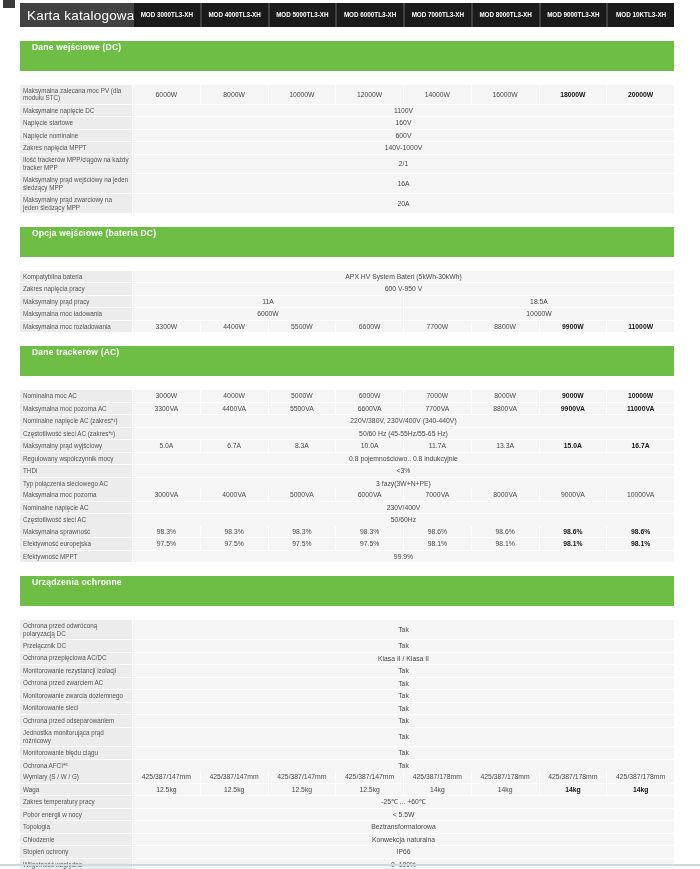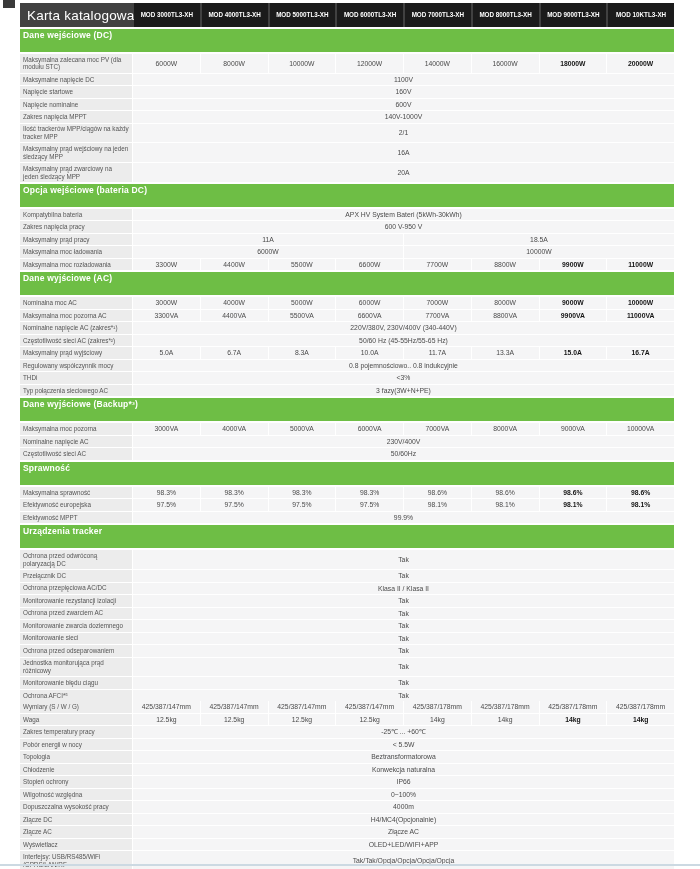--- a/index.html
+++ b/index.html
@@ -7,21 +7,21 @@
     width:700px;height:869px;position:relative;background:#ffffff;
     font-family:"Liberation Sans", sans-serif;overflow:hidden;
   }
   #corner-mark{position:absolute;left:3px;top:0;width:12px;height:8px;background:#3a3a3a;}
   #sheet{position:absolute;left:20px;top:3px;width:654px;}
   
   .hdr{display:grid;grid-template-columns:112px repeat(8,1fr);column-gap:2px;background:#414141;height:24px;}
   .hdr-title{color:#ffffff;font-size:13.5px;letter-spacing:.2px;display:flex;align-items:center;padding-left:7px;white-space:nowrap;}
   .model{background:#1b1b1b;color:#ffffff;font-size:6.3px;font-weight:bold;display:flex;align-items:center;justify-content:center;text-align:center;line-height:1.05;padding:0 1px;}
   
-  .secbar{background:#6ebe45;color:#ffffff;font-weight:bold;font-size:8.5px;height:23px;line-height:13px;padding-left:3px;margin:2px 0;letter-spacing:.2px;}
+  .secbar{background:#6ebe45;color:#ffffff;font-weight:bold;font-size:8.5px;height:30px;line-height:13px;padding-left:12px;margin:14px 0;letter-spacing:.2px;}
   
   .rows{display:flex;flex-direction:column;row-gap:1px;}
   .row{display:grid;grid-template-columns:112px repeat(8,1fr);column-gap:1px;min-height:11.5px;}
   .lbl{background:#ececec;color:#555555;font-size:6.3px;line-height:1.25;display:flex;align-items:center;padding:1.5px 3px;}
   .val{background:#f5f5f6;color:#4a4a4a;font-size:6.8px;display:flex;align-items:center;justify-content:center;text-align:center;padding:1px 2px;line-height:1.1;}
   .val.b{font-weight:bold;color:#141414;}
   
   .footer{background:#4d4d4d;color:#ffffff;font-size:6.4px;line-height:1.45;text-align:center;display:flex;flex-direction:column;justify-content:center;min-height:24px;margin-top:2px;padding:1px 8px;box-sizing:border-box;}
   #bottom-line{position:absolute;left:0;top:864px;width:700px;height:2px;background:#ccd9e2;}
 </style>
@@ -112,21 +112,21 @@
           <div class="val" style="grid-column: span 1;">3300W</div>
           <div class="val" style="grid-column: span 1;">4400W</div>
           <div class="val" style="grid-column: span 1;">5500W</div>
           <div class="val" style="grid-column: span 1;">6600W</div>
           <div class="val" style="grid-column: span 1;">7700W</div>
           <div class="val" style="grid-column: span 1;">8800W</div>
           <div class="val b" style="grid-column: span 1;">9900W</div>
           <div class="val b" style="grid-column: span 1;">11000W</div>
         </div>
       </div>
-      <div class="secbar">Dane wyjściowe  (AC)</div>
+      <div class="secbar">Dane trackerów  (AC)</div>
       <div class="rows">
         <div class="row">
           <div class="lbl">Nominalna moc AC</div>
           <div class="val" style="grid-column: span 1;">3000W</div>
           <div class="val" style="grid-column: span 1;">4000W</div>
           <div class="val" style="grid-column: span 1;">5000W</div>
           <div class="val" style="grid-column: span 1;">6000W</div>
           <div class="val" style="grid-column: span 1;">7000W</div>
           <div class="val" style="grid-column: span 1;">8000W</div>
           <div class="val b" style="grid-column: span 1;">9000W</div>
@@ -168,21 +168,20 @@
         </div>
         <div class="row">
           <div class="lbl">THDi</div>
           <div class="val" style="grid-column: span 8;">&lt;3%</div>
         </div>
         <div class="row">
           <div class="lbl">Typ połączenia sieciowego AC</div>
           <div class="val" style="grid-column: span 8;">3 fazy(3W+N+PE)</div>
         </div>
       </div>
-      <div class="secbar">Dane wyjściowe  (Backup*³)</div>
       <div class="rows">
         <div class="row">
           <div class="lbl">Maksymalna moc pozorna</div>
           <div class="val" style="grid-column: span 1;">3000VA</div>
           <div class="val" style="grid-column: span 1;">4000VA</div>
           <div class="val" style="grid-column: span 1;">5000VA</div>
           <div class="val" style="grid-column: span 1;">6000VA</div>
           <div class="val" style="grid-column: span 1;">7000VA</div>
           <div class="val" style="grid-column: span 1;">8000VA</div>
           <div class="val" style="grid-column: span 1;">9000VA</div>
@@ -190,21 +189,20 @@
         </div>
         <div class="row">
           <div class="lbl">Nominalne napięcie AC</div>
           <div class="val" style="grid-column: span 8;">230V/400V</div>
         </div>
         <div class="row">
           <div class="lbl">Częstotliwość sieci AC</div>
           <div class="val" style="grid-column: span 8;">50/60Hz</div>
         </div>
       </div>
-      <div class="secbar">Sprawność</div>
       <div class="rows">
         <div class="row">
           <div class="lbl">Maksymalna sprawność</div>
           <div class="val" style="grid-column: span 1;">98.3%</div>
           <div class="val" style="grid-column: span 1;">98.3%</div>
           <div class="val" style="grid-column: span 1;">98.3%</div>
           <div class="val" style="grid-column: span 1;">98.3%</div>
           <div class="val" style="grid-column: span 1;">98.6%</div>
           <div class="val" style="grid-column: span 1;">98.6%</div>
           <div class="val b" style="grid-column: span 1;">98.6%</div>
@@ -219,21 +217,21 @@
           <div class="val" style="grid-column: span 1;">98.1%</div>
           <div class="val" style="grid-column: span 1;">98.1%</div>
           <div class="val b" style="grid-column: span 1;">98.1%</div>
           <div class="val b" style="grid-column: span 1;">98.1%</div>
         </div>
         <div class="row">
           <div class="lbl">Efektywność MPPT</div>
           <div class="val" style="grid-column: span 8;">99.9%</div>
         </div>
       </div>
-      <div class="secbar">Urządzenia tracker</div>
+      <div class="secbar">Urządzenia ochronne</div>
       <div class="rows">
         <div class="row">
           <div class="lbl">Ochrona przed odwróconą polaryzacją DC</div>
           <div class="val" style="grid-column: span 8;">Tak</div>
         </div>
         <div class="row">
           <div class="lbl">Przełącznik DC</div>
           <div class="val" style="grid-column: span 8;">Tak</div>
         </div>
         <div class="row">

